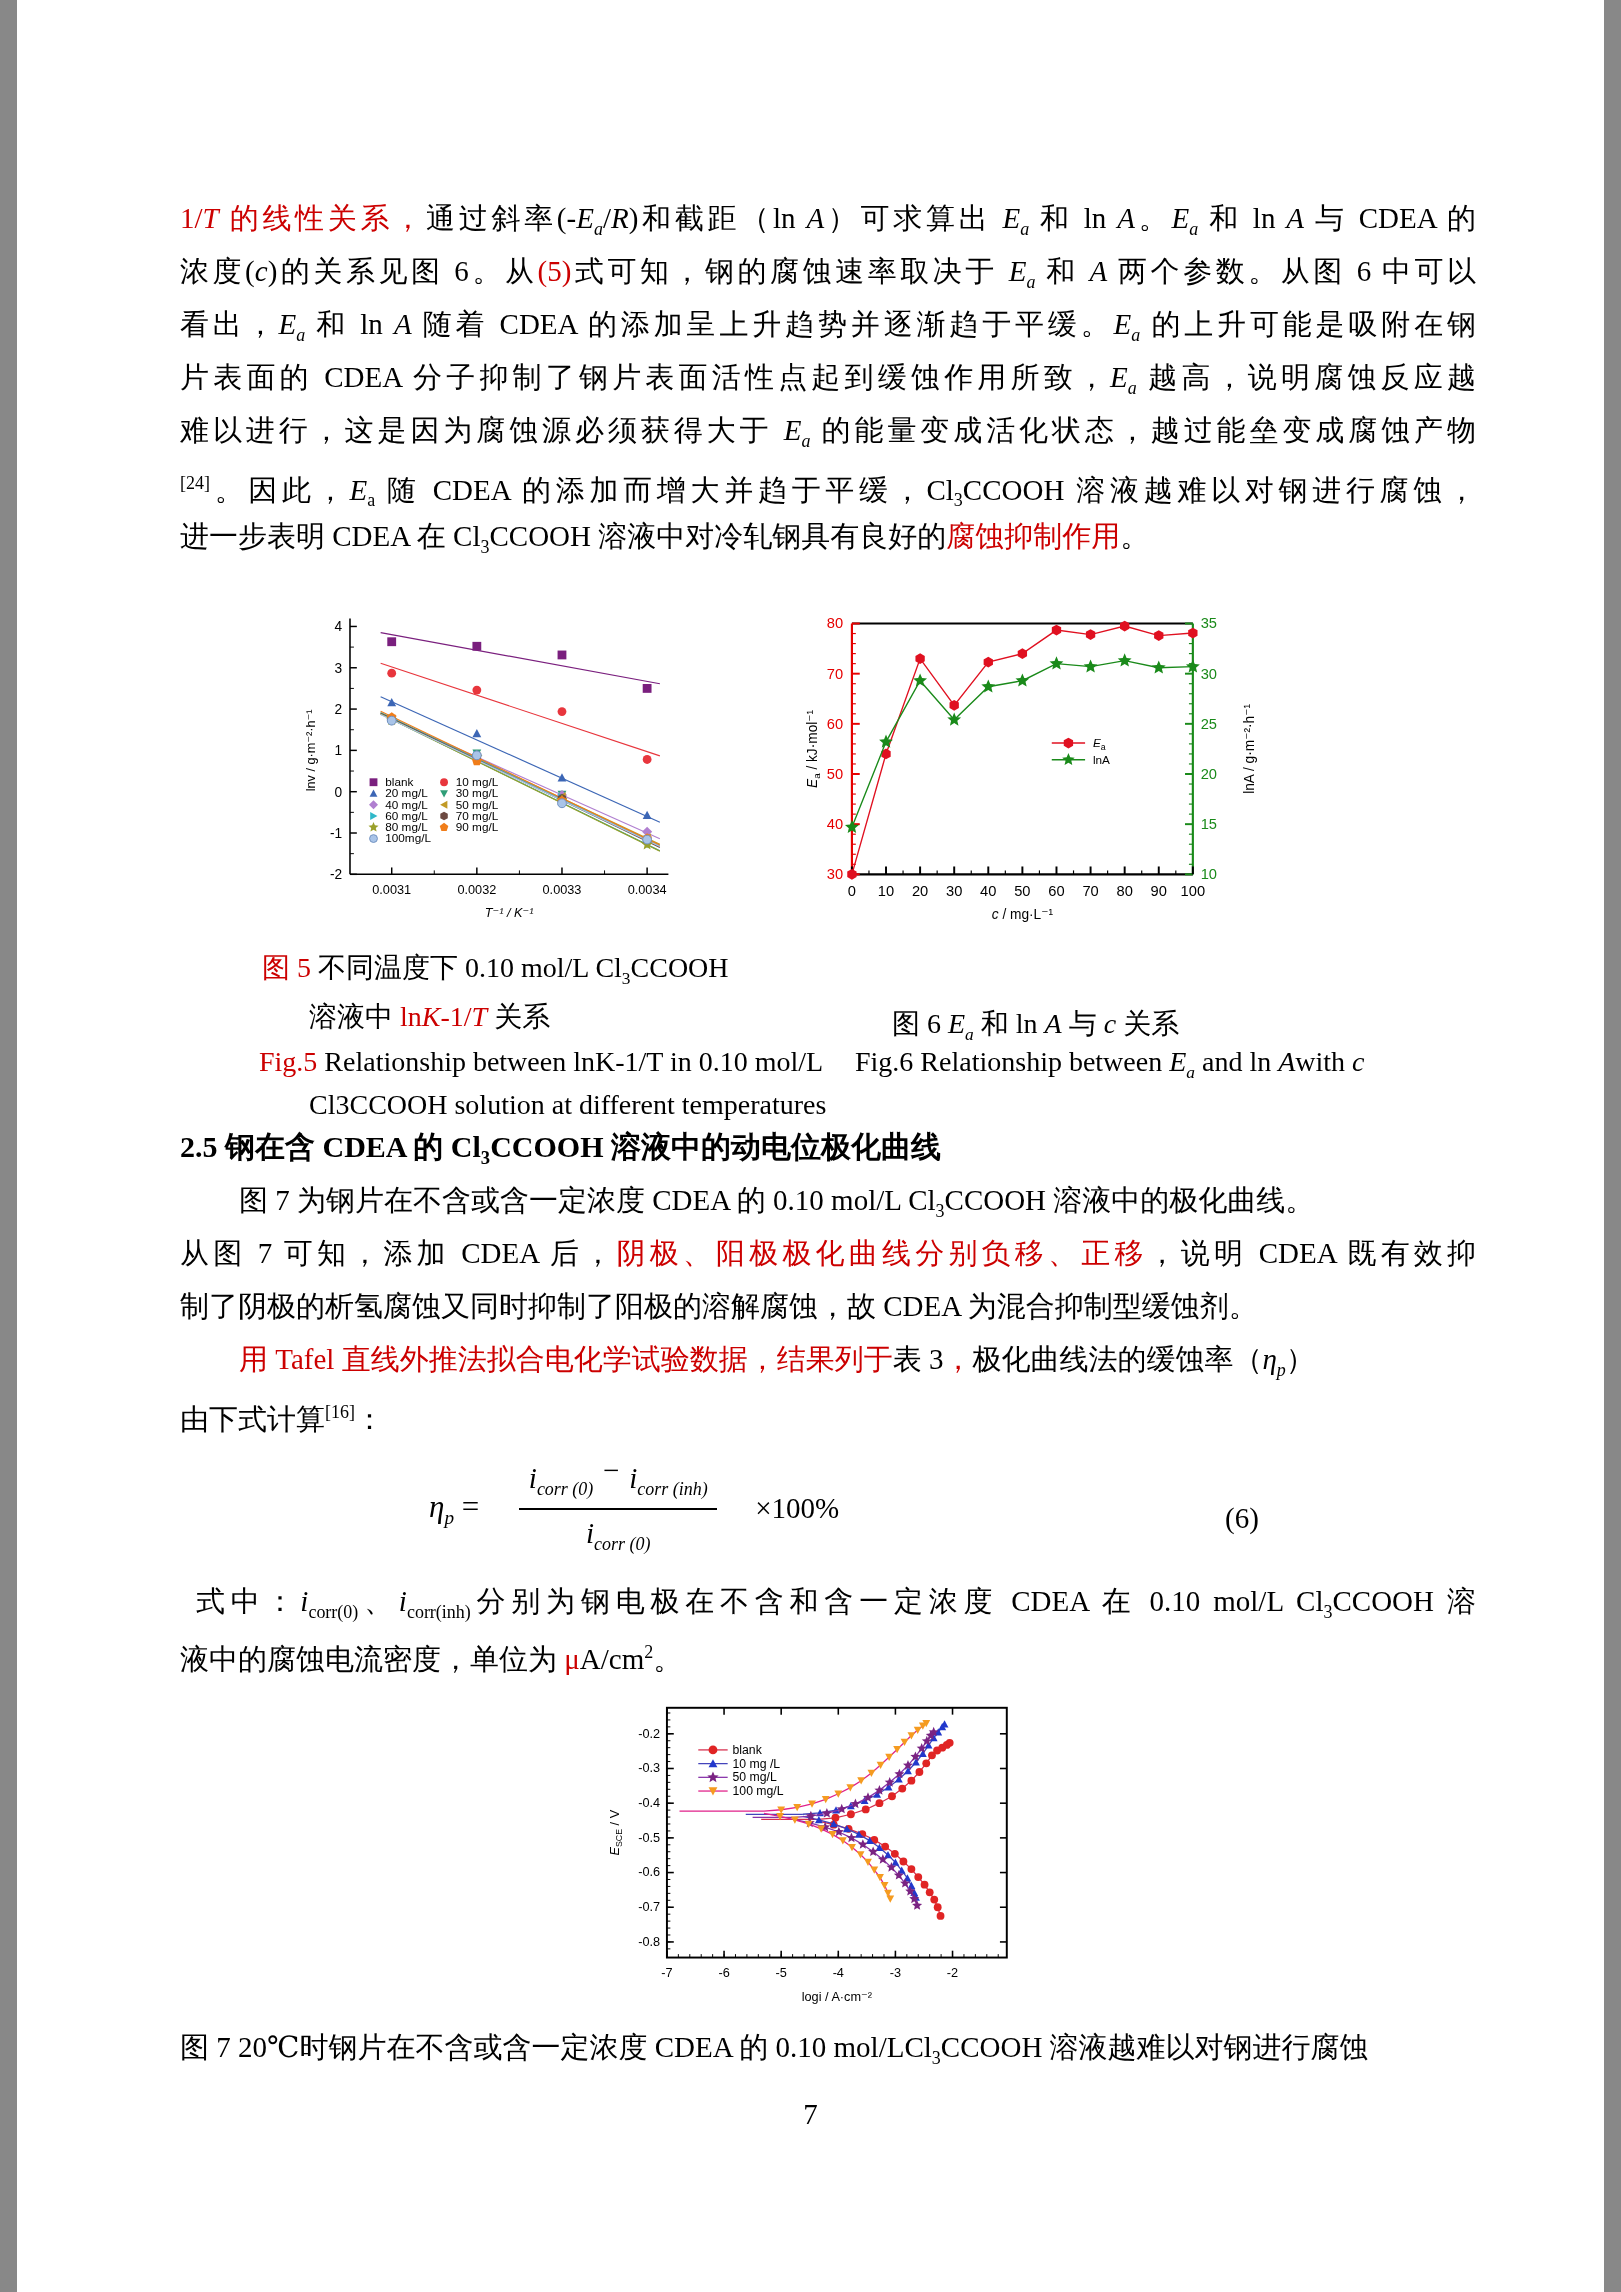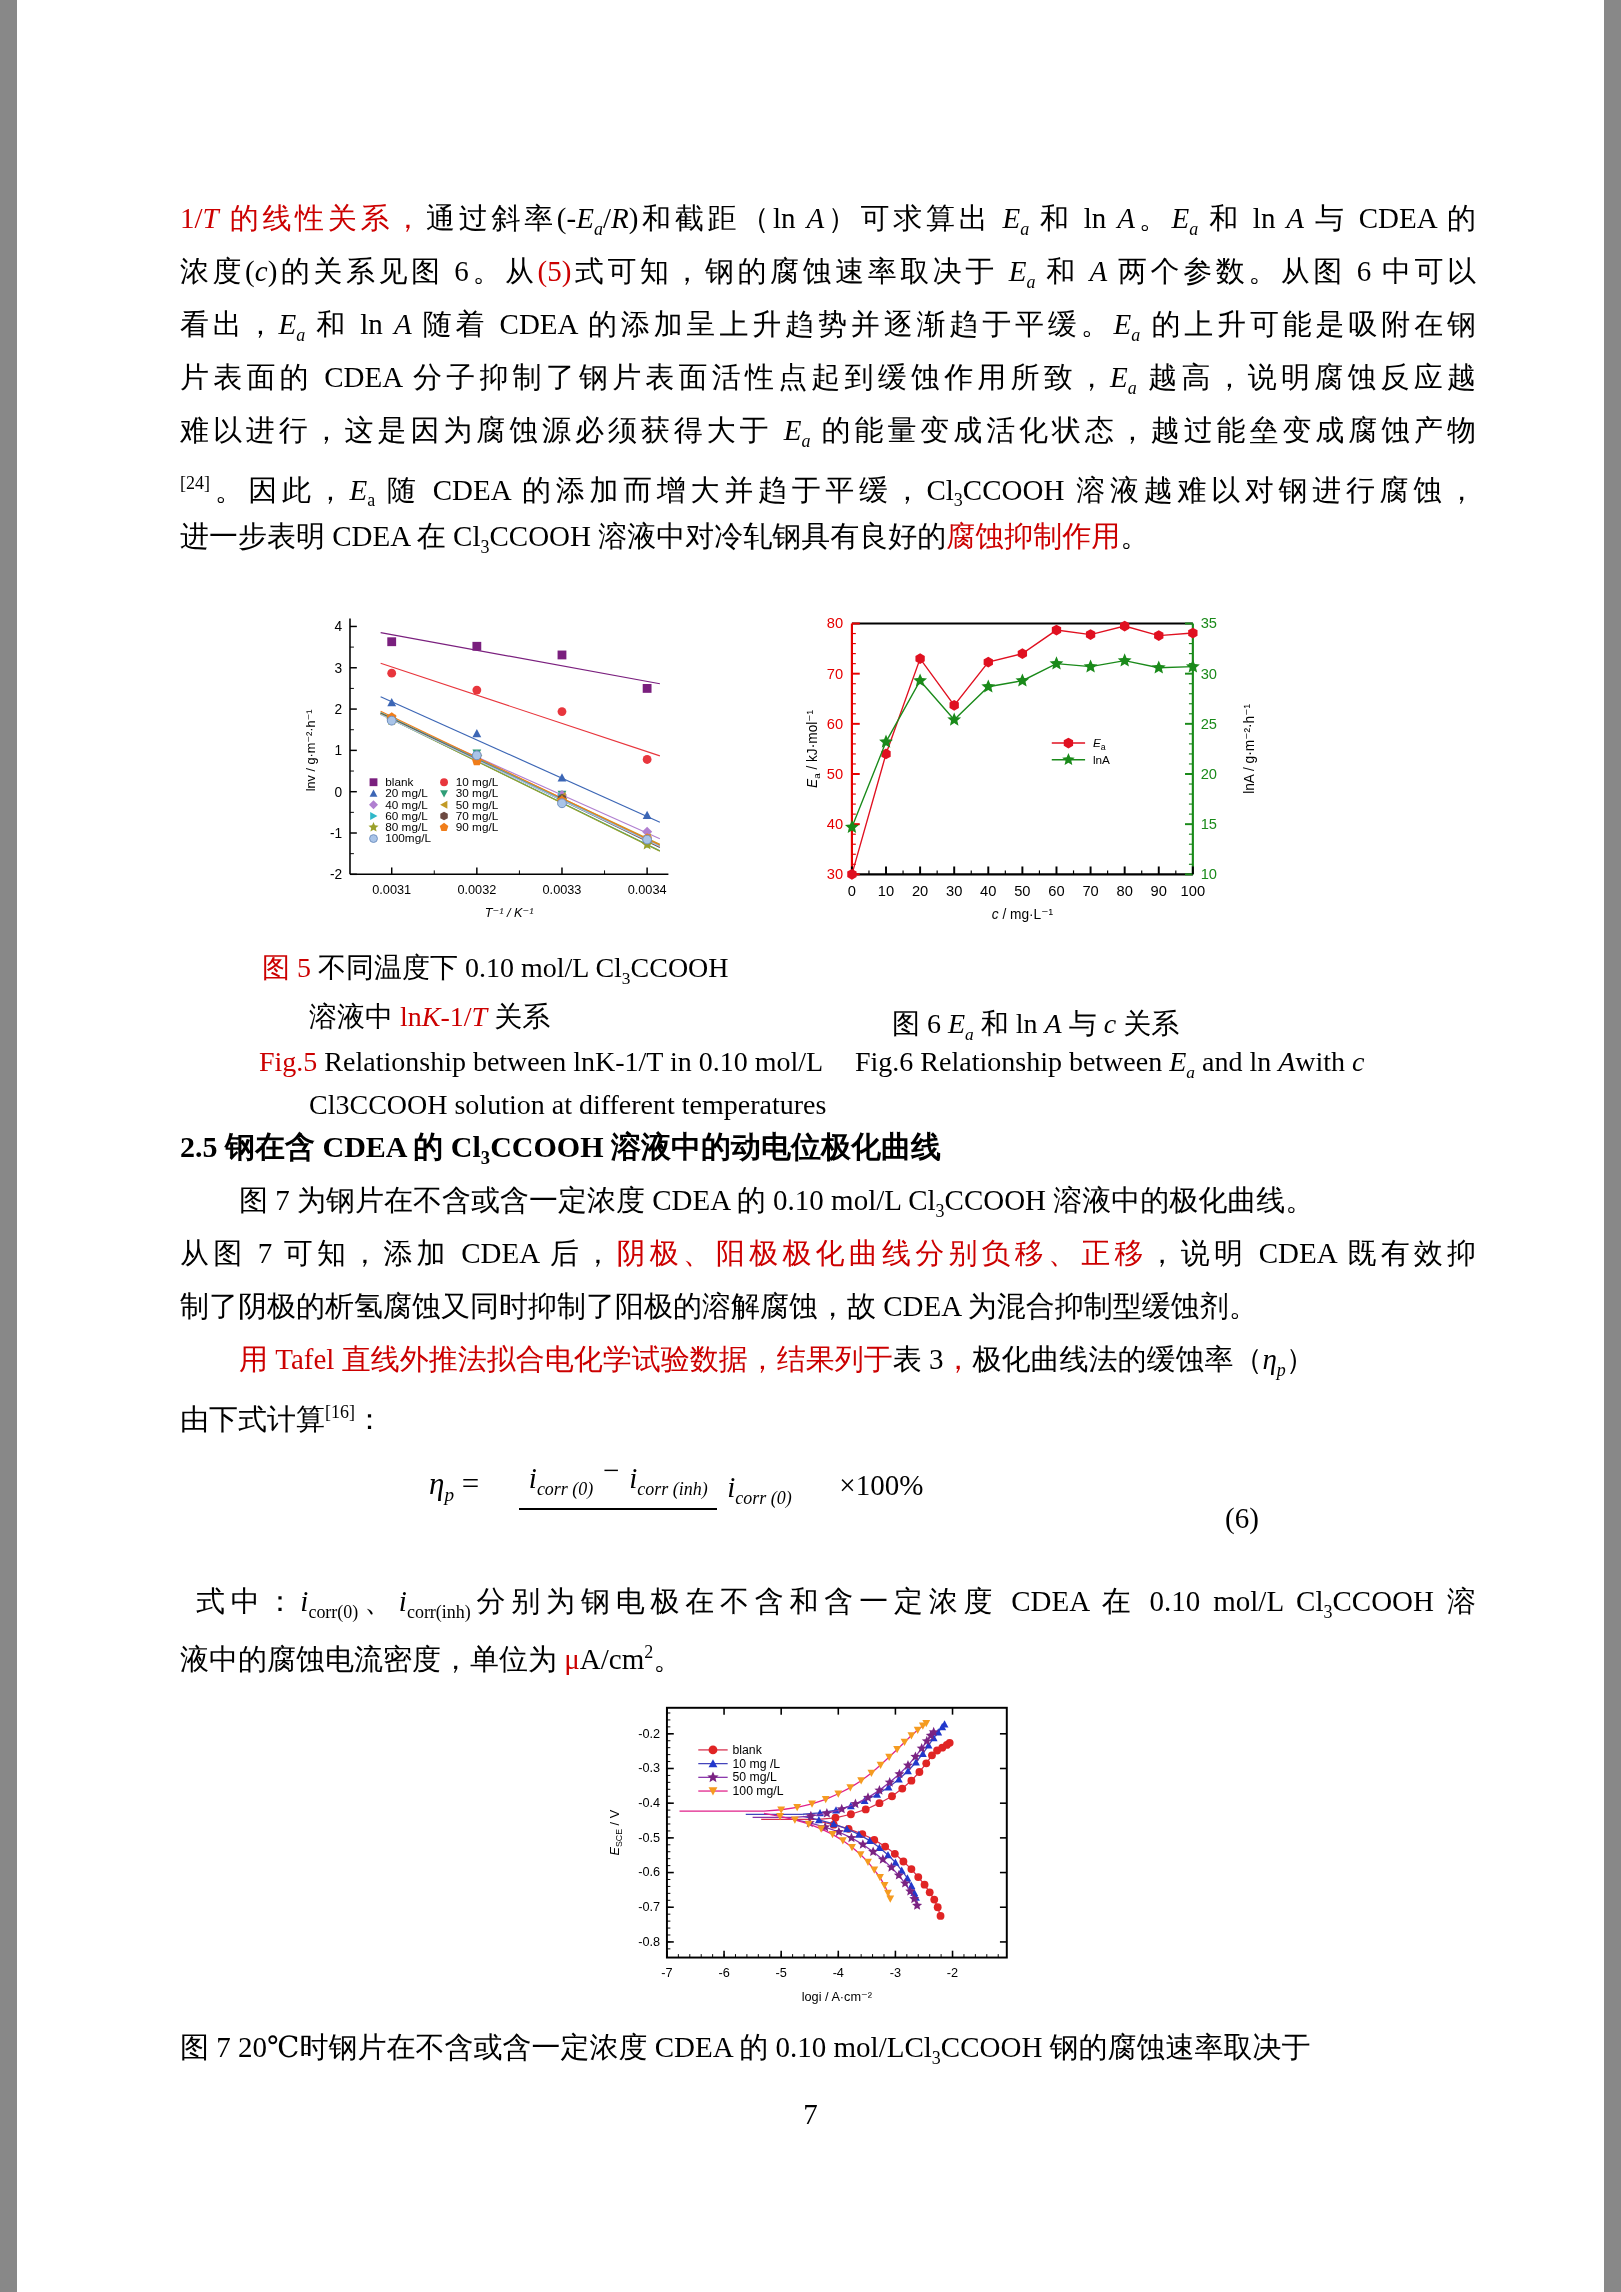--- a/index.html
+++ b/index.html
@@ -13,21 +13,21 @@
   .c-b{color:#000000;}
   .it{font-style:italic;}
   .bd{font-weight:bold;}
   sub{font-size:0.62em;}
   sup{font-size:0.62em;}
   .cap{font-size:28px;line-height:41px;white-space:nowrap;}
   .heading{font-size:30px;font-weight:bold;white-space:nowrap;}
   .figbox{position:absolute;}
   .eq{position:absolute;left:412px;top:1462px;display:flex;align-items:center;font-size:29px;gap:28px;}
   .eq .lhs{font-size:31px;margin-right:11.8px;}
-  .frac{display:inline-flex;flex-direction:row;align-items:center;}
+  .frac{display:inline-flex;flex-direction:column;align-items:center;}
   .frac .num{padding:0 9.8px 7.8px;border-bottom:2px solid #000;}
   .frac .den{padding:7.8px 9.8px 0;}
   .minus{display:inline-block;margin:0 9.8px;position:relative;top:-7.8px;}
   .times{margin-left:9.8px;}
   .eq-tag{position:absolute;left:1208px;top:1502px;font-size:29px;}
   .pagenum{position:absolute;left:0;top:2098px;width:100%;text-align:center;font-size:29px;}
 </style>
 </head>
 <body>
 
@@ -565,18 +565,18 @@
         <polygon points="110,62.5 105.5,70.825 114.5,70.825" fill="#2238cc"></polygon>
         <text x="130" y="71" font-size="12.5" font-family="&quot;Liberation Sans&quot;,&quot;DejaVu Sans&quot;,sans-serif" fill="#000">10 mg /L</text>
         <line x1="95" y1="81" x2="125" y2="81" stroke="#8833aa" stroke-width="1.3"></line>
         <polygon points="110.00,74.92 111.61,78.79 115.78,79.12 112.60,81.84 113.57,85.91 110.00,83.73 106.43,85.91 107.40,81.84 104.22,79.12 108.39,78.79" fill="#7a2382"></polygon>
         <text x="130" y="85" font-size="12.5" font-family="&quot;Liberation Sans&quot;,&quot;DejaVu Sans&quot;,sans-serif" fill="#000">50 mg/L</text>
         <line x1="95" y1="95" x2="125" y2="95" stroke="#e0218a" stroke-width="1.3"></line>
         <polygon points="110,99.5 105.5,91.175 114.5,91.175" fill="#f59b20"></polygon>
         <text x="130" y="99" font-size="12.5" font-family="&quot;Liberation Sans&quot;,&quot;DejaVu Sans&quot;,sans-serif" fill="#000">100 mg/L</text>
       </svg></div>
 
-  <div class="abs tline" style="left:163px;top:2021px;"><span class="c-b">图 7</span><span> 20℃时钢片在不含或含一定浓度 CDEA 的 0.10 mol/LCl</span><sub>3</sub><span>CCOOH 钢的腐蚀速率取决于</span></div>
+  <div class="abs tline" style="left:163px;top:2021px;"><span class="c-b">图 7</span><span> 20℃时钢片在不含或含一定浓度 CDEA 的 0.10 mol/LCl</span><sub>3</sub><span>CCOOH 溶液越难以对钢进行腐蚀</span></div>
 
   <div class="pagenum">7</div>
 
 </div>
 
 
 </body></html>

